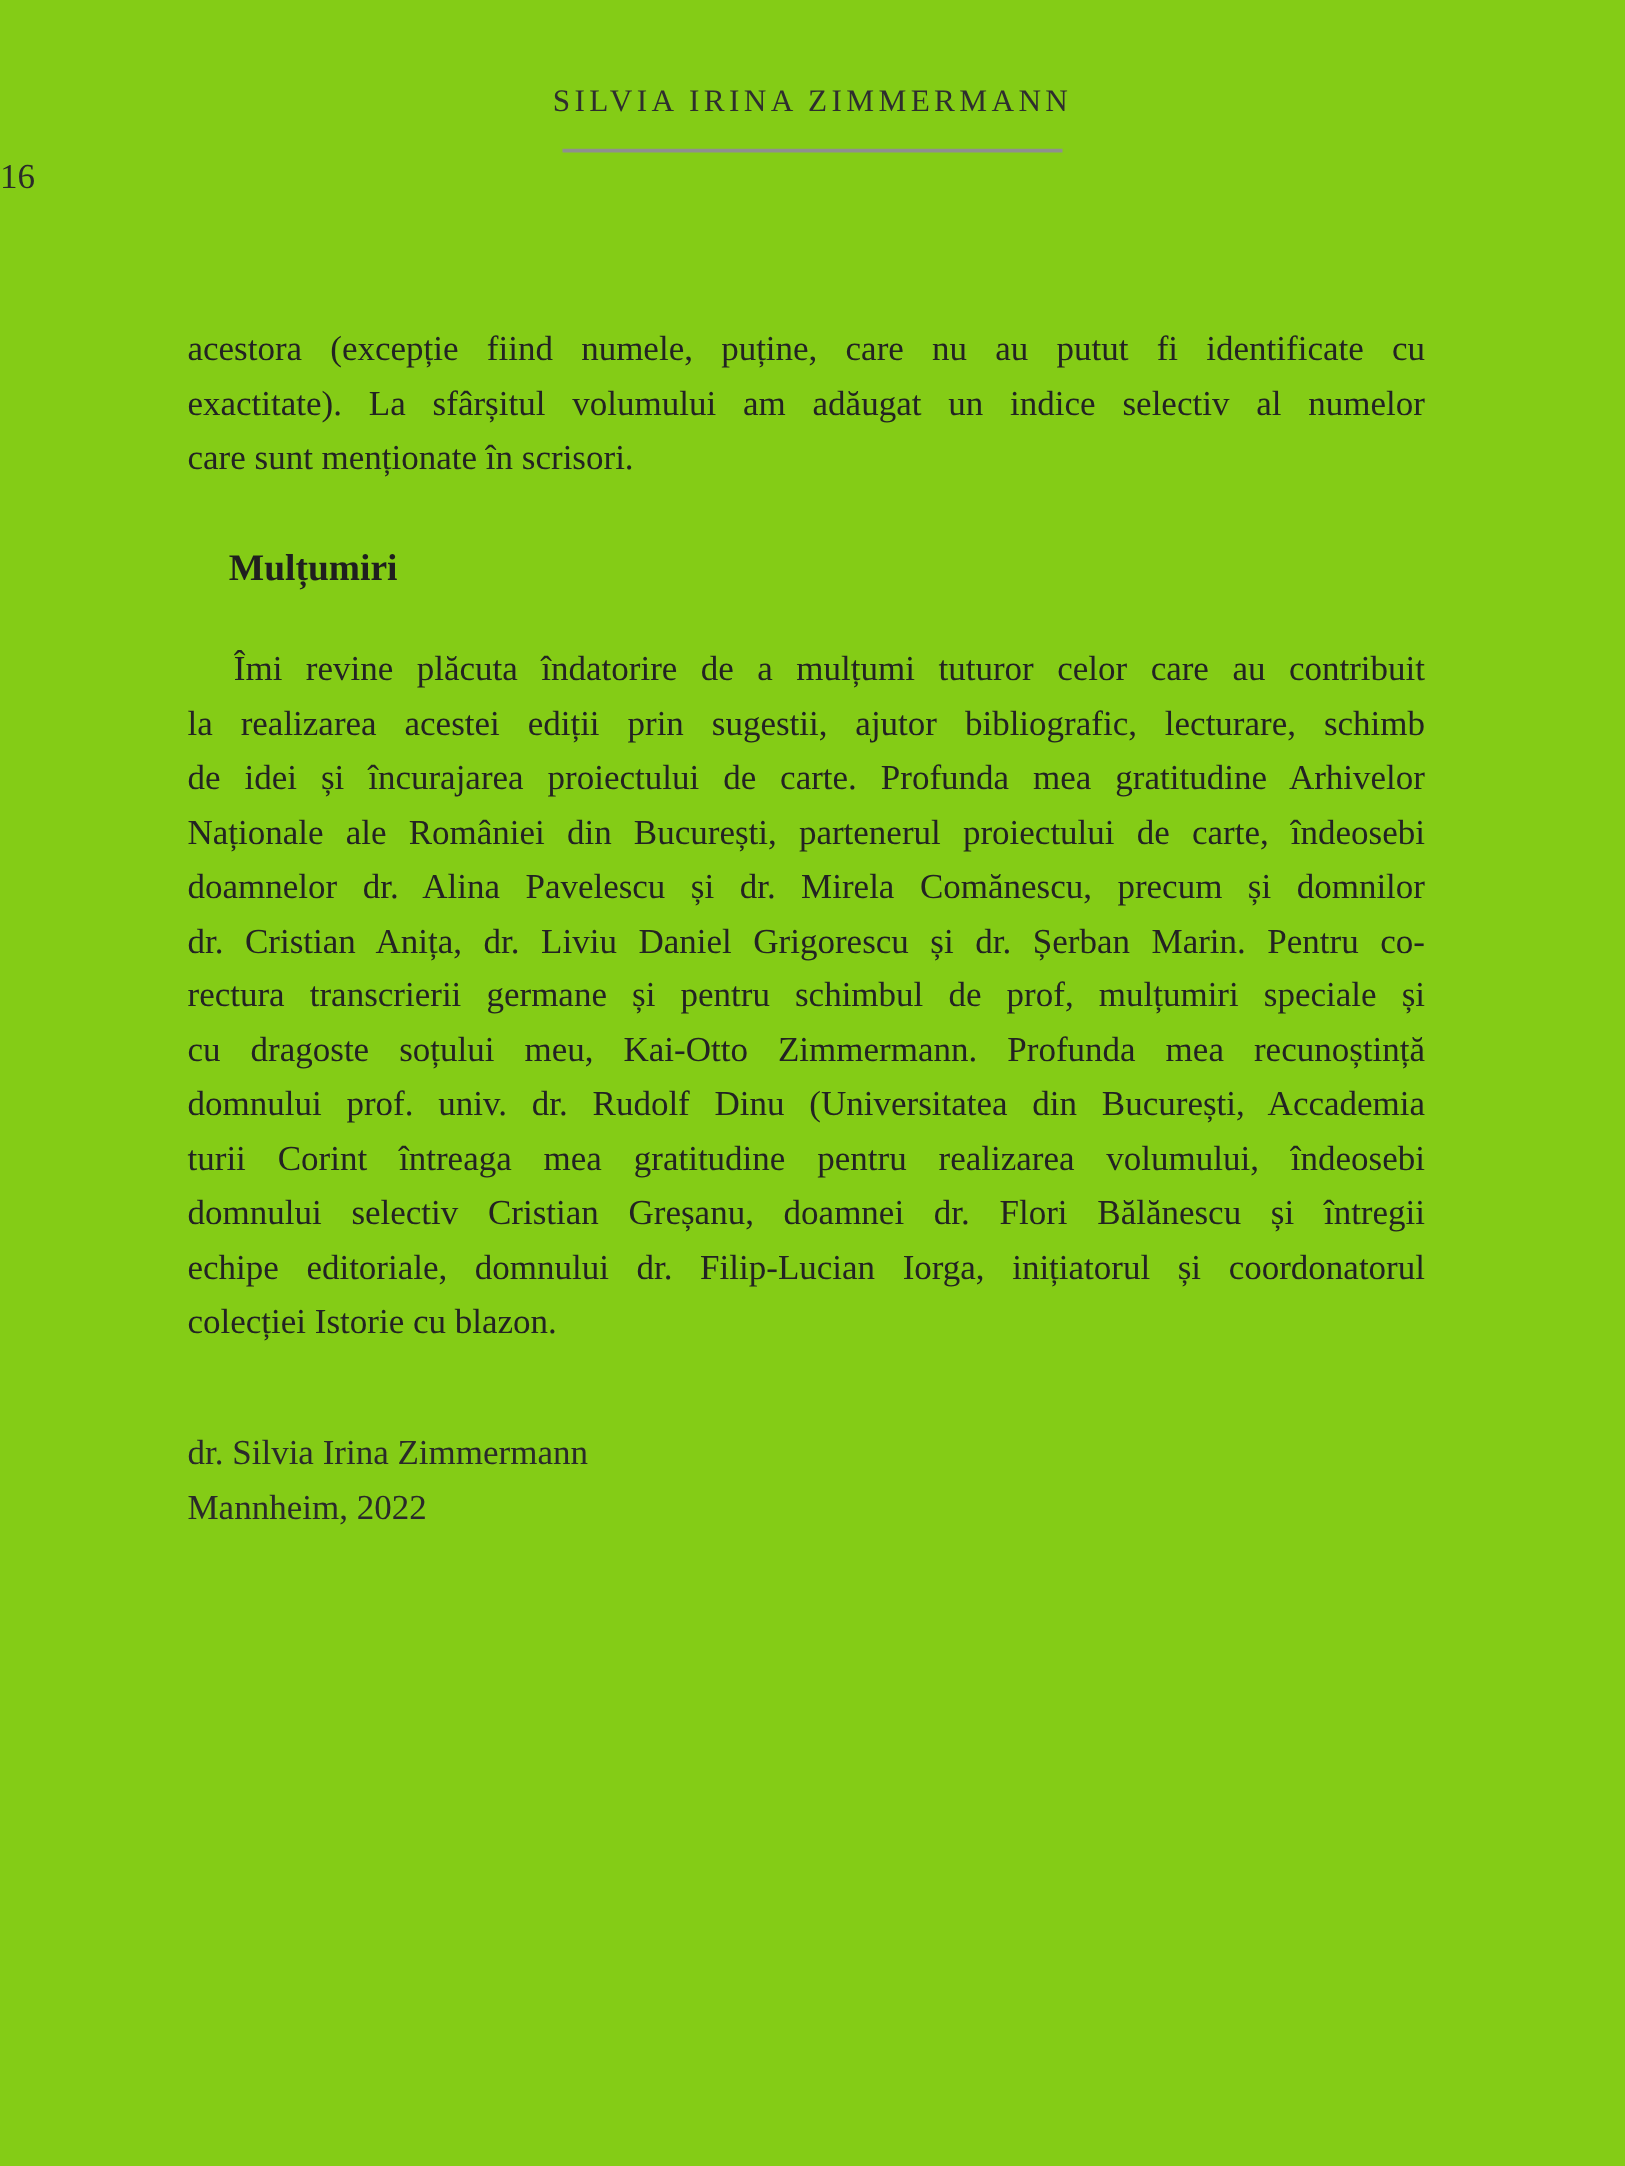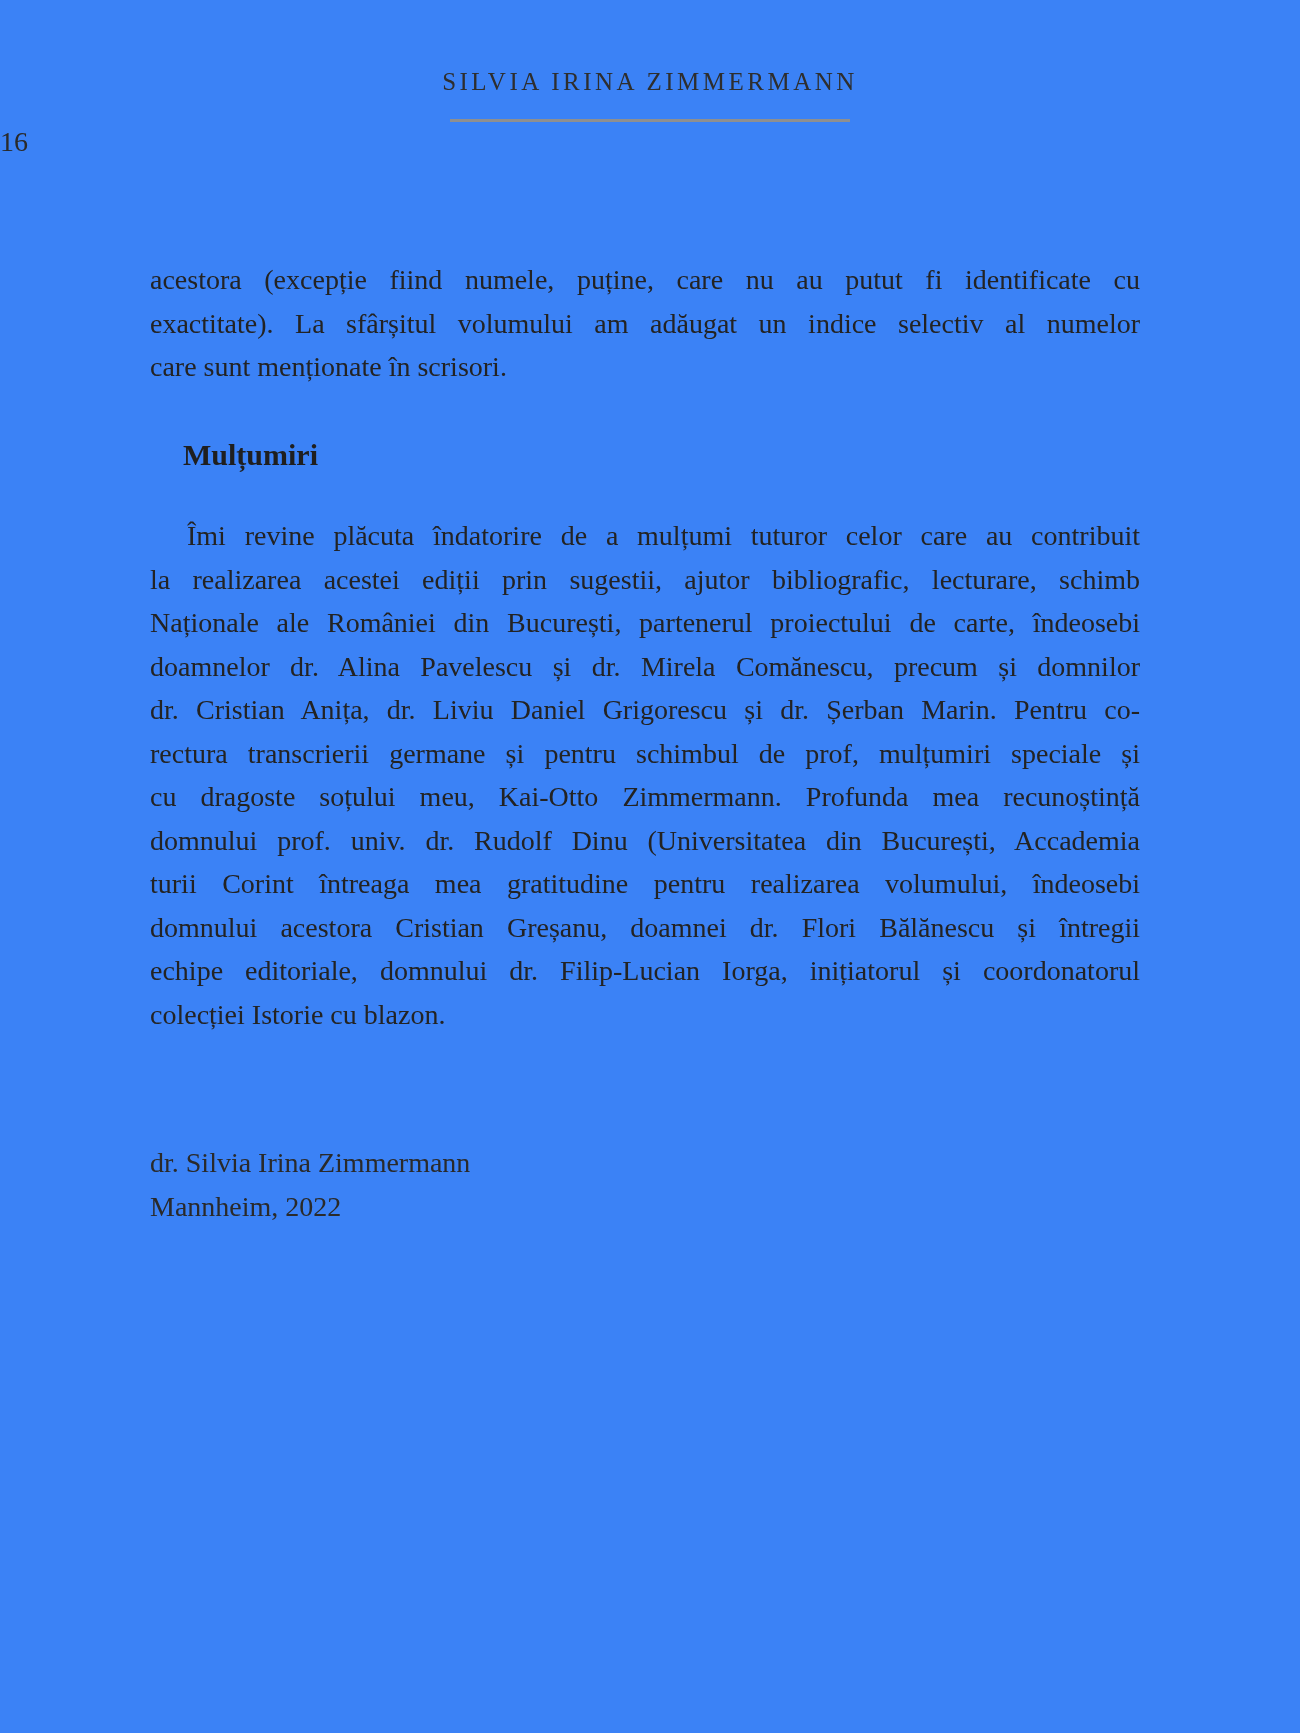--- a/index.html
+++ b/index.html
@@ -4,21 +4,21 @@
 <style>
   html, body {
     margin: 0;
     padding: 0;
     background: #ffffff;
   }
   .page {
     position: relative;
     width: 1300px;
     height: 1733px;
-    background: #3b82f6;
+    background: #84cc16;
     overflow: hidden;
     font-family: "Liberation Serif", "DejaVu Serif", serif;
     color: #232323;
   }
   
   .running-title {
     position: absolute;
     top: 68px;
     left: 0;
     width: 100%;
@@ -103,28 +103,29 @@
       <div class="line">acestora (excepție fiind numele, puține, care nu au putut fi identificate cu</div>
       <div class="line">exactitate). La sfârșitul volumului am adăugat un indice selectiv al numelor</div>
       <div class="line line-last">care sunt menționate în scrisori.</div>
     </div>
 
   <div class="section-heading">Mulțumiri</div>
 
   <div class="text-block para-2">
       <div class="line line-indent">Îmi revine plăcuta îndatorire de a mulțumi tuturor celor care au contribuit</div>
       <div class="line">la realizarea acestei ediții prin sugestii, ajutor bibliografic, lecturare, schimb</div>
+      <div class="line">de idei și încurajarea proiectului de carte. Profunda mea gratitudine Arhivelor</div>
       <div class="line">Naționale ale României din București, partenerul proiectului de carte, îndeosebi</div>
       <div class="line">doamnelor dr. Alina Pavelescu și dr. Mirela Comănescu, precum și domnilor</div>
       <div class="line">dr. Cristian Anița, dr. Liviu Daniel Grigorescu și dr. Șerban Marin. Pentru co-</div>
       <div class="line">rectura transcrierii germane și pentru schimbul de prof, mulțumiri speciale și</div>
       <div class="line">cu dragoste soțului meu, Kai-Otto Zimmermann. Profunda mea recunoștință</div>
       <div class="line">domnului prof. univ. dr. Rudolf Dinu (Universitatea din București, Accademia</div>
       <div class="line">turii Corint întreaga mea gratitudine pentru realizarea volumului, îndeosebi</div>
-      <div class="line">domnului acestora Cristian Greșanu, doamnei dr. Flori Bălănescu și întregii</div>
+      <div class="line">domnului selectiv Cristian Greșanu, doamnei dr. Flori Bălănescu și întregii</div>
       <div class="line">echipe editoriale, domnului dr. Filip-Lucian Iorga, inițiatorul și coordonatorul</div>
       <div class="line line-last">colecției Istorie cu blazon.</div>
     </div>
 
   <div class="signature-block">
     <div>dr. Silvia Irina Zimmermann</div>
     <div>Mannheim, 2022</div>
   </div>
 
 </div>

